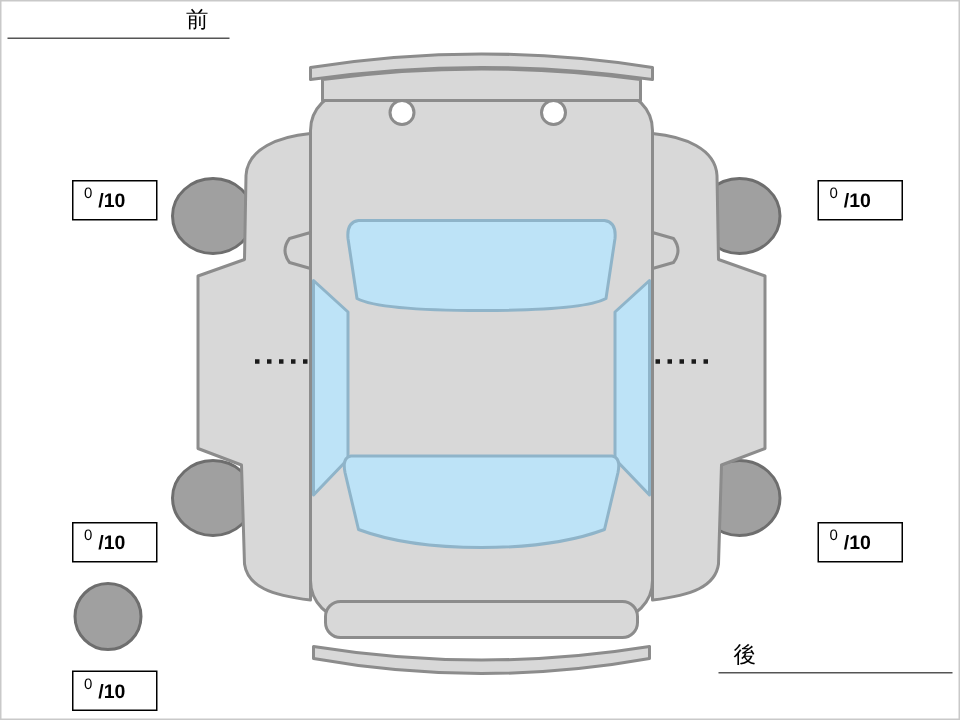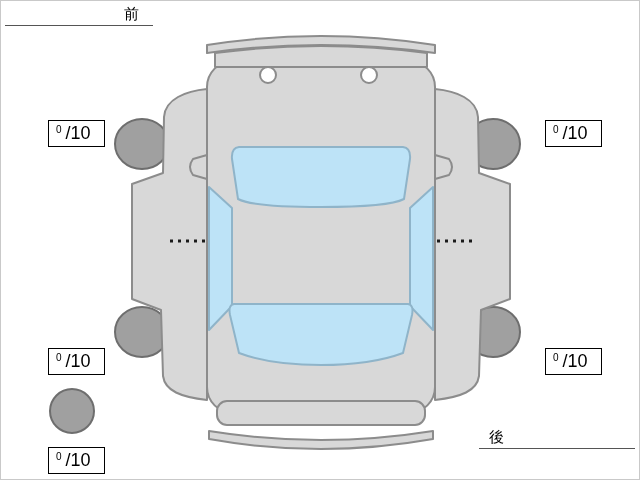--- a/index.html
+++ b/index.html
@@ -12,21 +12,21 @@
     position:absolute;font-size:15px;color:#000;
     border-bottom:1px solid #555;line-height:20px;height:22px;box-sizing:border-box;
   }
   .dir-label.front{left:4px;top:3px;width:148px;text-align:right;padding-right:14px}
   .dir-label.rear{left:478px;top:426px;width:156px;text-align:left;padding-left:10px}
   .score-box{
     position:absolute;width:57px;height:27px;border:1px solid #000;background:#fff;
     box-sizing:border-box;padding-left:7px;display:flex;align-items:center;
   }
   .score-val{font-size:10px;position:relative;top:-4px;margin-right:4px;color:#000}
-  .score-den{font-size:18px;font-weight:normal;color:#000}
+  .score-den{font-size:13px;font-weight:bold;color:#000}
   .car-svg{position:absolute;left:0;top:0}
   .part{stroke-linejoin:round;stroke-linecap:round}
   .part-body{fill:var(--car-body,#d8d8d8);stroke:var(--car-outline,#8c8c8c);stroke-width:2}
   .part-window{fill:var(--window,#bde3f7);stroke:#8fb4c9;stroke-width:2}
   .part-tire{fill:var(--tire,#a0a0a0);stroke:#6e6e6e;stroke-width:2}
   .part-detail{fill:#fff;stroke:#8c8c8c;stroke-width:2}
   .seam{stroke:#1a1a1a;stroke-width:3;stroke-dasharray:3 5}
 </style>
 </head>
 <body>

